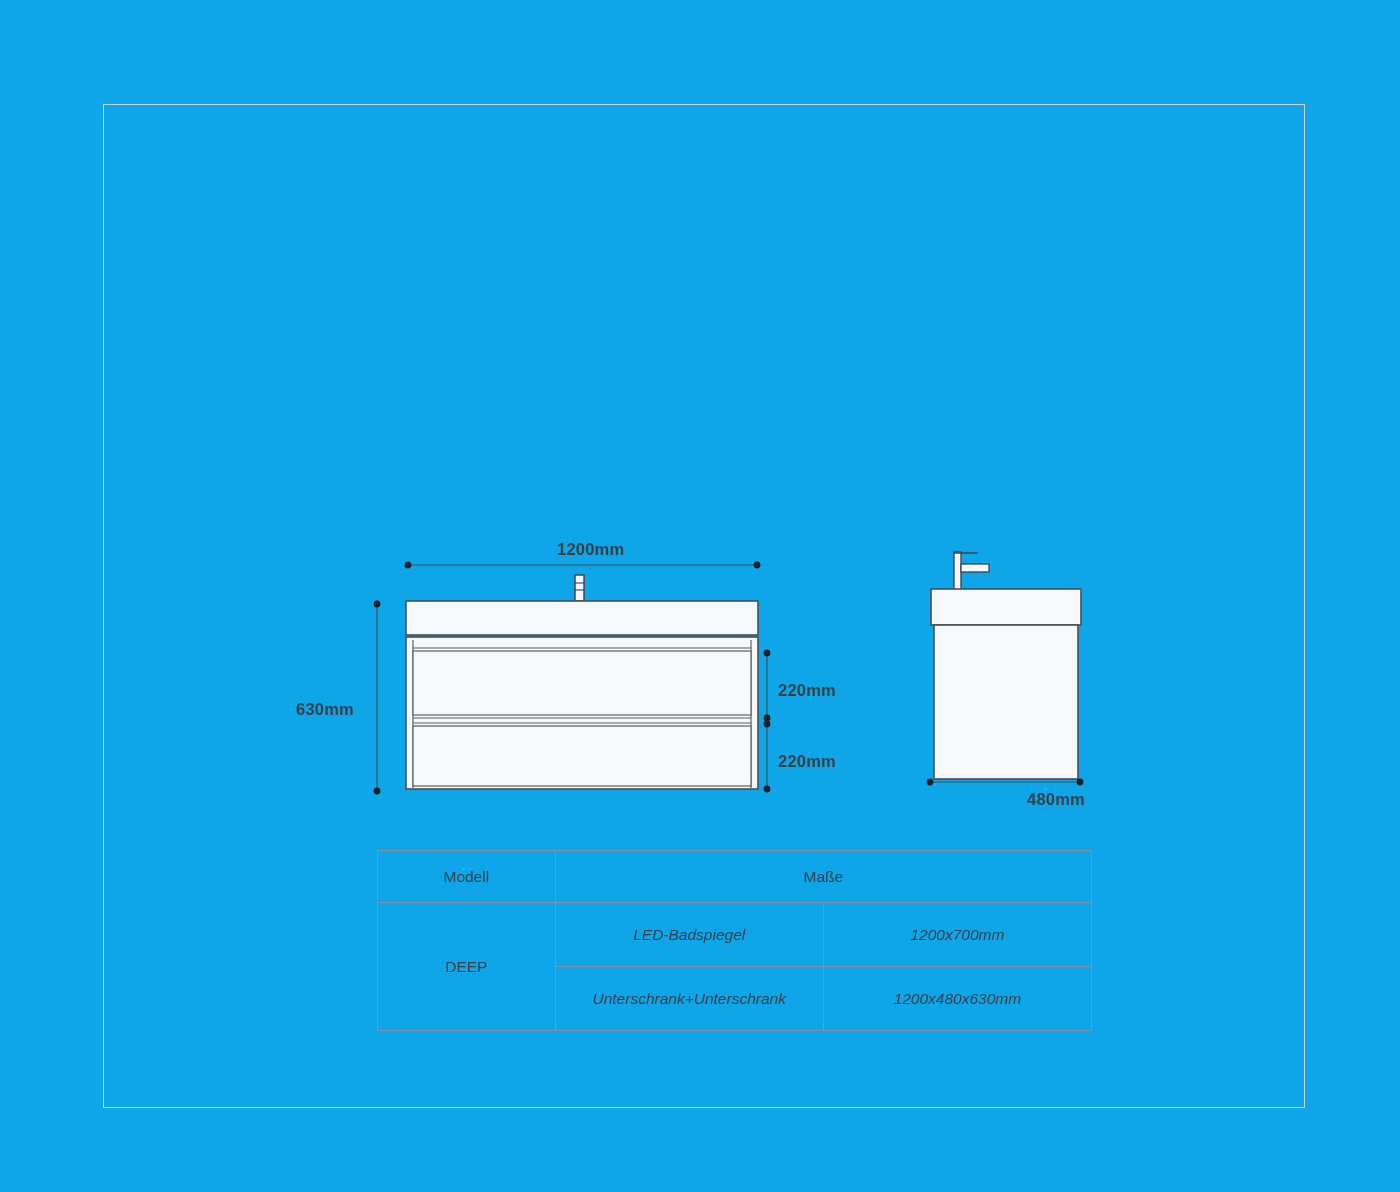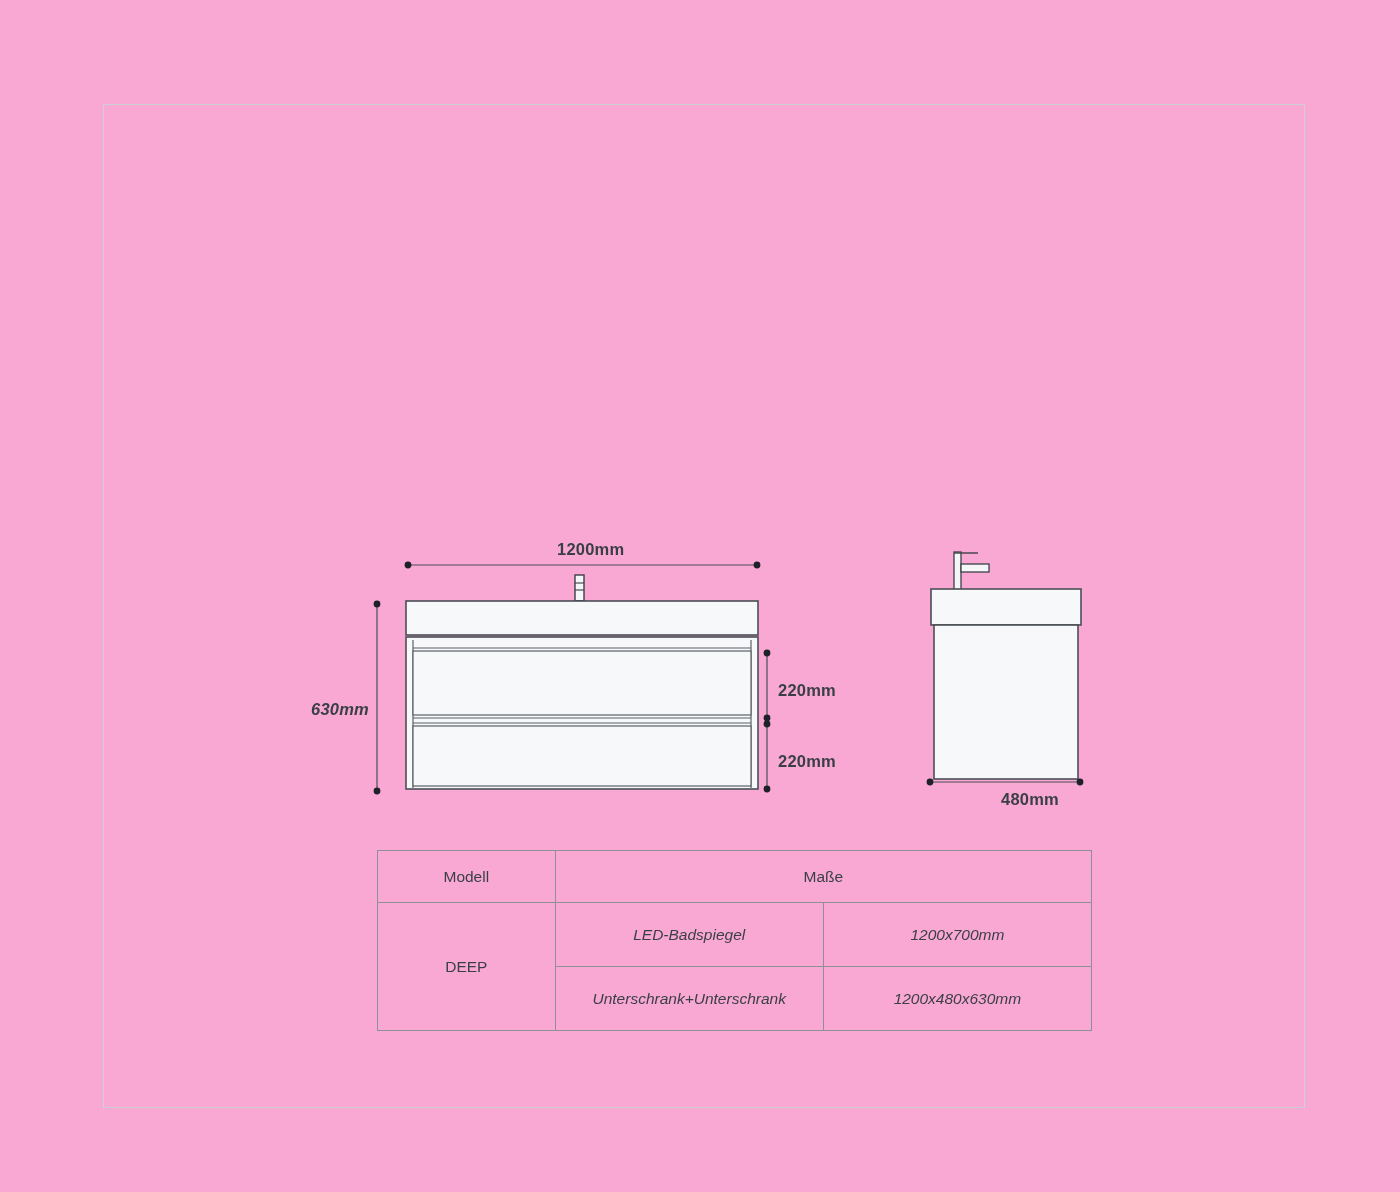--- a/index.html
+++ b/index.html
@@ -7,21 +7,21 @@
     width: 1400px;
     height: 1192px;
     background: #f4f6f8;
     font-family: "Liberation Sans", sans-serif;
     overflow: hidden;
   }
   #page {
     position: relative;
     width: 1400px;
     height: 1192px;
-    background: #f9a8d4;
+    background: #0ea5e9;
   }
   
   .outer-frame {
     position: absolute;
     left: 103px;
     top: 104px;
     width: 1202px;
     height: 1004px;
     border: 1.6px solid #cdd1d6;
     background: transparent;
@@ -35,24 +35,24 @@
   .dim-label {
     position: absolute;
     font-family: "Liberation Sans", sans-serif;
     font-size: 16.5px;
     font-weight: 700;
     color: #3a3f46;
     letter-spacing: 0.2px;
     white-space: nowrap;
   }
   #dim-1200 { left: 557px; top: 540px; }
-  #dim-630  { left: 311px; top: 700px; font-style: italic; }
+  #dim-630  { left: 296px; top: 700px; }
   #dim-220a { left: 778px; top: 681px; }
   #dim-220b { left: 778px; top: 752px; }
-  #dim-480  { left: 1001px; top: 790px; }
+  #dim-480  { left: 1027px; top: 790px; }
 
   
   .spec-table {
     position: absolute;
     left: 377px;
     top: 850px;
     width: 715px;
     border-collapse: collapse;
     table-layout: fixed;
   }

